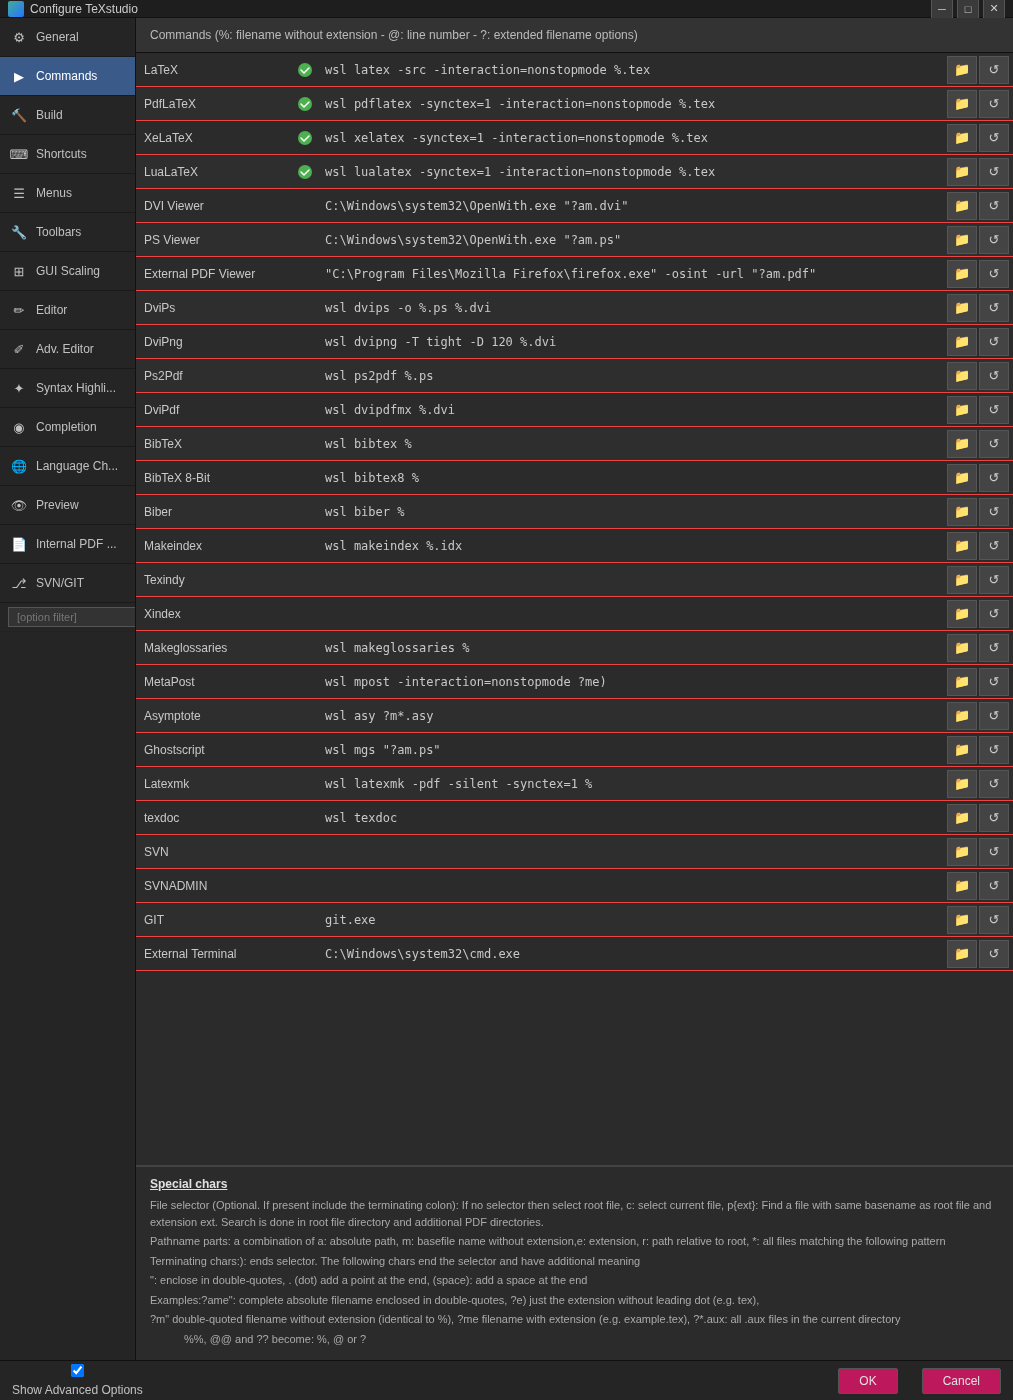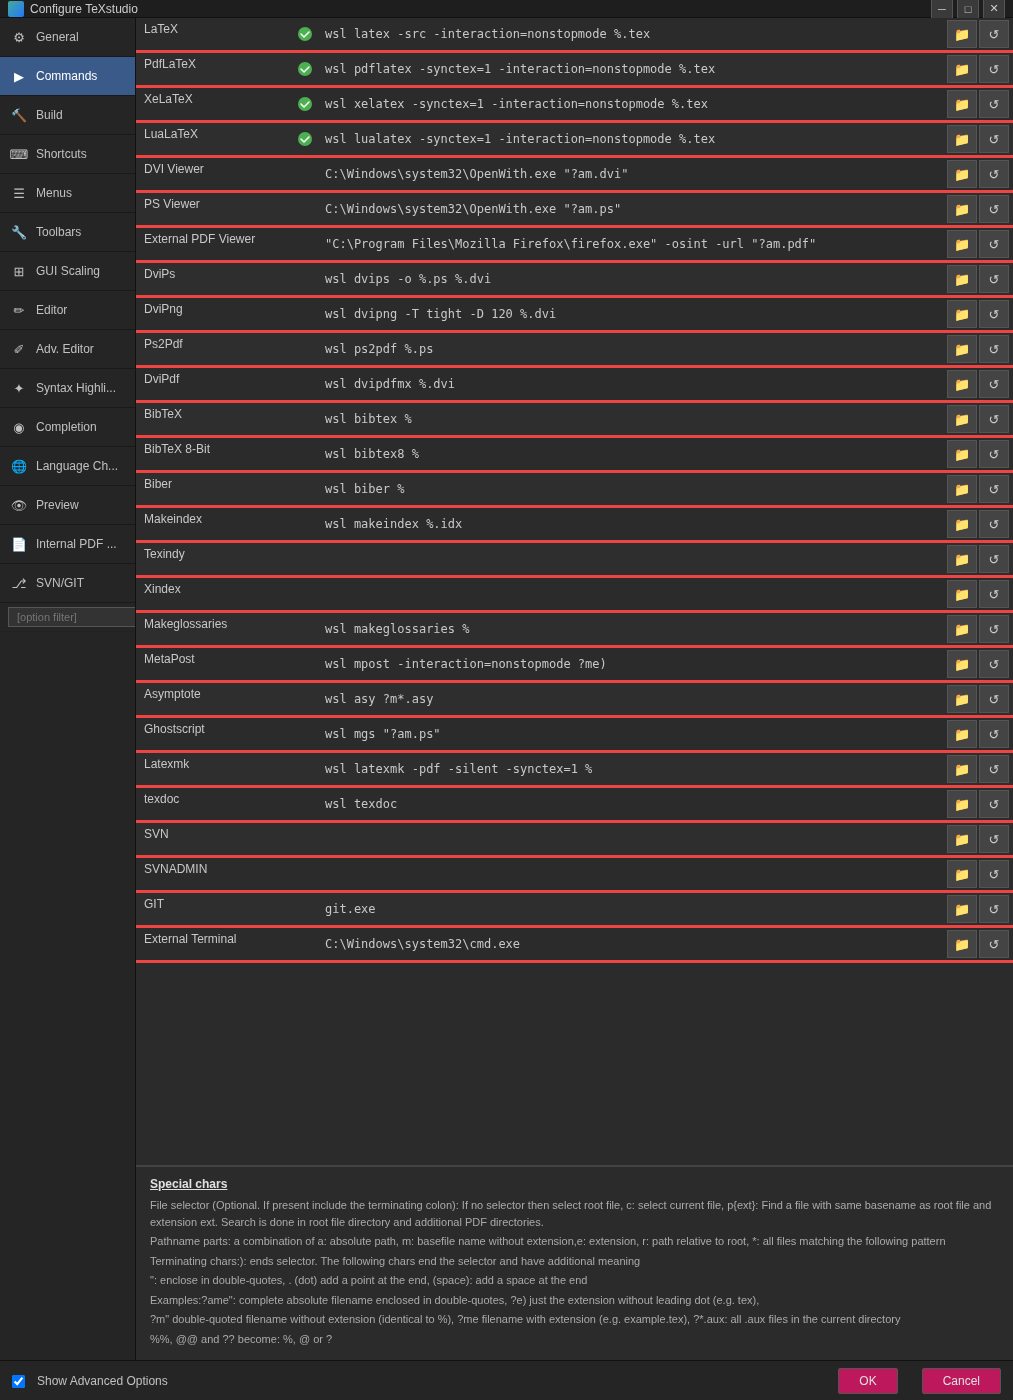--- a/index.html
+++ b/index.html
@@ -91,21 +91,22 @@
       border-bottom: 1px solid #111;
       flex-shrink: 0;
     }
     .commands-table-area {
       flex: 1;
       overflow-y: auto;
       padding: 0;
     }
     .cmd-row {
       display: flex;
-      border-bottom: 3px solid #ef4444;
+      align-items: center;
+      border-bottom: 1px solid #ef4444;
       min-height: 34px;
     }
     .cmd-row:nth-child(even) { background: #2e2e2e; }
     .cmd-label {
       width: 155px;
       flex-shrink: 0;
       padding: 4px 8px;
       color: #c8c8c8;
       font-size: 12px;
     }
@@ -175,24 +176,25 @@
       height: 40px;
       display: flex;
       align-items: center;
       justify-content: space-between;
       padding: 0 12px;
       border-top: 1px solid #111;
       flex-shrink: 0;
     }
     .show-advanced {
       display: flex;
-      align-items: flex-end;
-      gap: 12px;
+      align-items: center;
+      gap: 6px;
       color: #c0c0c0;
       cursor: pointer;
+      flex-direction: column;
     }
     .bottom-buttons { display: flex; gap: 8px; }
     .btn-ok, .btn-cancel {
       padding: 5px 20px;
       font-size: 12px;
       border: 1px solid #555;
       cursor: pointer;
       color: #e0e0e0;
       background: #be185d;
       border-radius: 2px;
@@ -293,20 +295,21 @@
           <span class="sidebar-icon">⎇</span>
           <span class="sidebar-label">SVN/GIT</span>
         </div>
       </div>
     <div class="filter-area">
       <input class="option-filter" type="text" placeholder="[option filter]" style="">
     </div>
   </div>
 
   <div class="content-area">
+    <div class="content-header">Commands (%: filename without extension - @: line number - ?: extended filename options)</div>
 
     <div class="commands-table-area" id="commands-table">
 
     <div class="cmd-row">
           <div class="cmd-label">LaTeX</div>
           <div class="cmd-icon">
             <svg width="16" height="16" viewBox="0 0 16 16">
               <circle cx="8" cy="8" r="7" fill="#4caf50"></circle>
               <path d="M4 8l3 3 5-5" stroke="white" stroke-width="1.5" fill="none" stroke-linecap="round" stroke-linejoin="round"></path>
             </svg>
@@ -516,21 +519,21 @@
 
     <div class="special-chars-section">
       <div class="special-chars-title">Special chars</div>
       <div class="special-chars-text" id="special-chars-text">
           <p style="margin-bottom: 3px;">File selector (Optional. If present include the terminating colon): If no selector then select root file, c: select current file, p{ext}: Find a file with same basename as root file and extension ext. Search is done in root file directory and additional PDF directories.</p>
           <p style="margin-bottom: 3px;">Pathname parts: a combination of a: absolute path, m: basefile name without extension,e: extension, r: path relative to root, *: all files matching the following pattern</p>
           <p style="margin-bottom: 3px;">Terminating chars:): ends selector. The following chars end the selector and have additional meaning</p>
           <p style="margin-bottom: 3px;">": enclose in double-quotes, . (dot) add a point at the end, (space): add a space at the end</p>
           <p style="margin-bottom: 3px;">Examples:?ame": complete absolute filename enclosed in double-quotes, ?e) just the extension without leading dot (e.g. tex),</p>
           <p style="margin-bottom: 3px;">?m" double-quoted filename without extension (identical to %), ?me filename with extension (e.g. example.tex), ?*.aux: all .aux files in the current directory</p>
-          <p style="margin-bottom: 3px;">%%,  @@ and ?? become: %, @ or ?</p>
+          <p style="margin-bottom: 3px; margin-left: 34px;">%%,  @@ and ?? become: %, @ or ?</p>
         </div>
     </div>
   </div>
 </div>
 
 <div class="bottom-bar">
   <div class="show-advanced">
     <input type="checkbox" checked="" style="">
     <span>Show Advanced Options</span>
   </div>

